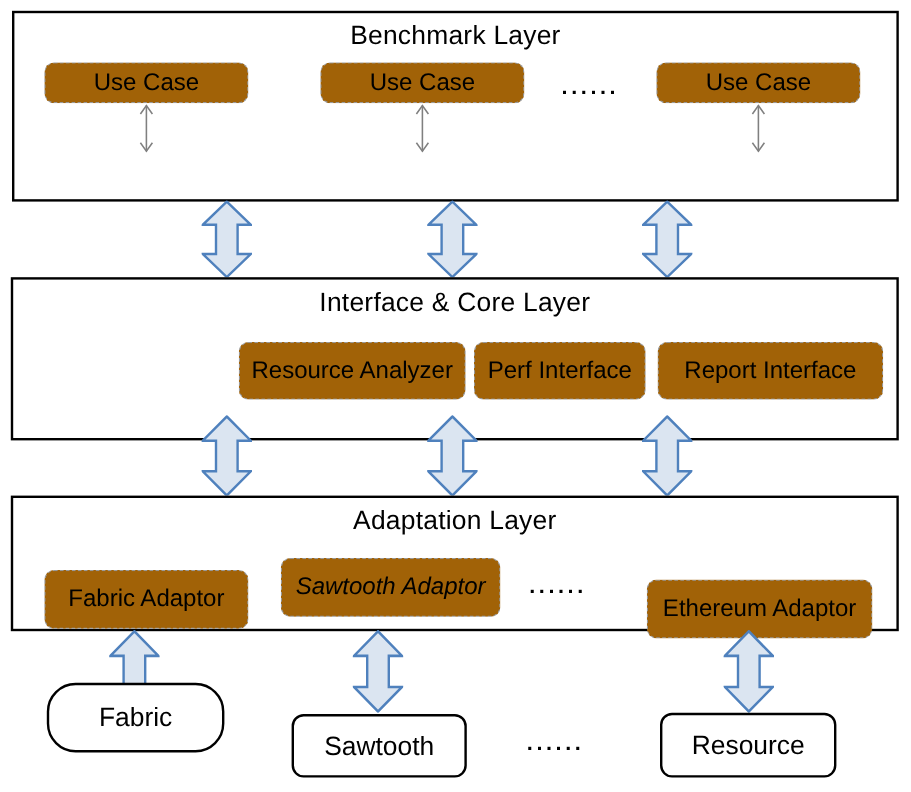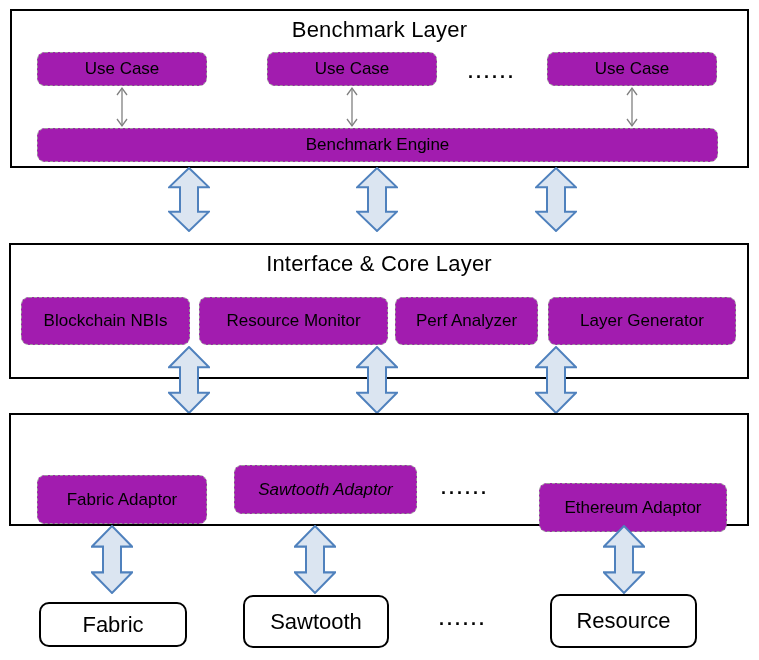--- a/index.html
+++ b/index.html
@@ -2,29 +2,29 @@
 <html><head>
 <meta charset="utf-8">
 <style>
   * { margin:0; padding:0; box-sizing:border-box; }
   html,body { background:#ffffff; }
   body { font-family:"Liberation Sans", sans-serif; color:#000; }
   .canvas { position:relative; width:759px; height:660px; background:#fff; overflow:hidden; }
 
   .layer { position:absolute; border:2px solid #000; background:#fff; }
   #benchmark-layer { left:10px; top:9px;  width:739px; height:159px; }
-  #interface-layer { left:9px; top:231px; width:740px; height:136px;margin-top:12px; }
+  #interface-layer { left:9px; top:231px; width:740px; height:136px; }
   #adaptation-layer{ left:9px; top:413px; width:740px; height:113px; }
 
   .layer-title { position:absolute; left:0; right:0; top:6px; text-align:center;
                  font-size:22px; letter-spacing:0.2px; }
 
   .dashed-box { position:absolute; border:1px dashed #999999; border-radius:8px;
-                background:#a21caf; display:flex; align-items:center; justify-content:center;
-                font-size:17px; white-space:nowrap; }
+                background:#a16207; display:flex; align-items:center; justify-content:center;
+                font-size:20px; white-space:nowrap; }
 
   .solid-box { position:absolute; border:2px solid #000; border-radius:10px;
                background:#fff; display:flex; align-items:center; justify-content:center;
                font-size:22px; }
 
   .dots { position:absolute; font-size:18px; font-weight:bold; letter-spacing:3px;
           text-align:center; }
 
   
   .uc1 { left:25px;  top:41px; width:170px; height:34px; }
@@ -39,21 +39,21 @@
   .mod3 { left:384px; top:52px; width:143px; height:48px; }
   .mod4 { left:537px; top:52px; width:188px; height:48px; }
 
   
   .ad1 { left:26px;  top:60px; width:170px; height:49px; }
   .ad2 { left:223px; top:50px; width:183px; height:49px;font-style:italic; }
   .ad-dots { left:419px; top:63px; width:70px; }
   .ad3 { left:528px; top:68px; width:188px; height:49px; }
 
   
-  .bc1 { left:39px;  top:602px; width:148px; height:45px; }
+  .bc1 { left:39px;  top:569px; width:148px; height:58px;border-radius:24px; }
   .bc2 { left:243px; top:595px; width:146px; height:53px; }
   .bc-dots { left:428px; top:609px; width:70px; }
   .bc3 { left:550px; top:594px; width:147px; height:54px; }
 
   
   .blue-arrow { position:absolute; width:42px; }
   .blue-arrow polygon { fill:#dbe5f1; stroke:#4f81bd; stroke-width:2; }
   .r1a { left:168px; top:167px; height:65px; }
   .r1b { left:356px; top:167px; height:65px; }
   .r1c { left:535px; top:167px; height:65px; }
@@ -90,52 +90,51 @@
       <line x1="7" y1="2" x2="7" y2="40"></line>
       <polyline points="2,9 7,2 12,9"></polyline>
       <polyline points="2,33 7,40 12,33"></polyline>
     </svg>
     <svg class="gray-arrow g3" viewBox="0 0 14 42" preserveAspectRatio="none">
       <line x1="7" y1="2" x2="7" y2="40"></line>
       <polyline points="2,9 7,2 12,9"></polyline>
       <polyline points="2,33 7,40 12,33"></polyline>
     </svg>
 
-    <div class="dashed-box engine">Benchmark Engine</div>
   </div>
 
   <svg class="blue-arrow r1a" viewBox="0 0 42 64" preserveAspectRatio="none">
     <polygon points="21,1 41,20 30,20 30,44 41,44 21,63 1,44 12,44 12,20 1,20"></polygon>
     </svg>
   <svg class="blue-arrow r1b" viewBox="0 0 42 64" preserveAspectRatio="none">
     <polygon points="21,1 41,20 30,20 30,44 41,44 21,63 1,44 12,44 12,20 1,20"></polygon>
     </svg>
   <svg class="blue-arrow r1c" viewBox="0 0 42 64" preserveAspectRatio="none">
     <polygon points="21,1 41,20 30,20 30,44 41,44 21,63 1,44 12,44 12,20 1,20"></polygon>
     </svg>
 
   <div class="layer" id="interface-layer">
     <div class="layer-title">Interface &amp; Core Layer</div>
-    <div class="dashed-box mod1">Blockchain NBIs</div>
-    <div class="dashed-box mod2">Resource Monitor</div>
-    <div class="dashed-box mod3">Perf Analyzer</div>
-    <div class="dashed-box mod4">Layer Generator</div>
+    <div class="dashed-box mod2">Resource Analyzer</div>
+    <div class="dashed-box mod3">Perf Interface</div>
+    <div class="dashed-box mod4">Report Interface</div>
   </div>
 
   <svg class="blue-arrow r2a" viewBox="0 0 42 64" preserveAspectRatio="none">
     <polygon points="21,1 41,20 30,20 30,44 41,44 21,63 1,44 12,44 12,20 1,20"></polygon>
     </svg>
   <svg class="blue-arrow r2b" viewBox="0 0 42 64" preserveAspectRatio="none">
     <polygon points="21,1 41,20 30,20 30,44 41,44 21,63 1,44 12,44 12,20 1,20"></polygon>
     </svg>
   <svg class="blue-arrow r2c" viewBox="0 0 42 64" preserveAspectRatio="none">
     <polygon points="21,1 41,20 30,20 30,44 41,44 21,63 1,44 12,44 12,20 1,20"></polygon>
     </svg>
 
   <div class="layer" id="adaptation-layer">
+    <div class="layer-title">Adaptation Layer</div>
     <div class="dashed-box ad1">Fabric Adaptor</div>
     <div class="dashed-box ad2">Sawtooth Adaptor</div>
     <div class="dots ad-dots">......</div>
     <div class="dashed-box ad3">Ethereum Adaptor</div>
   </div>
 
   <svg class="blue-arrow r3a" viewBox="0 0 42 64" preserveAspectRatio="none">
     <polygon points="21,1 41,20 30,20 30,44 41,44 21,63 1,44 12,44 12,20 1,20"></polygon>
     </svg>
   <svg class="blue-arrow r3b" viewBox="0 0 42 64" preserveAspectRatio="none">

